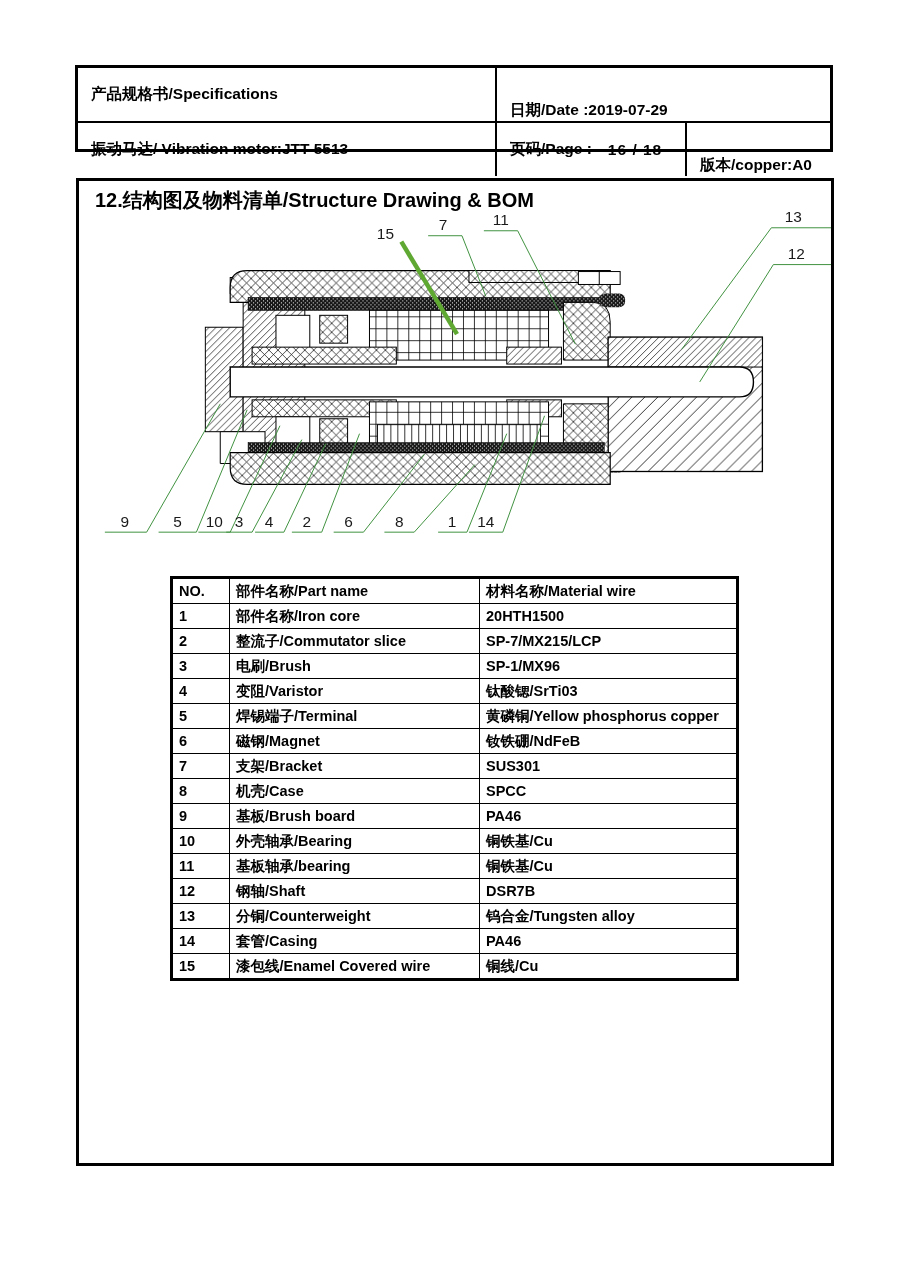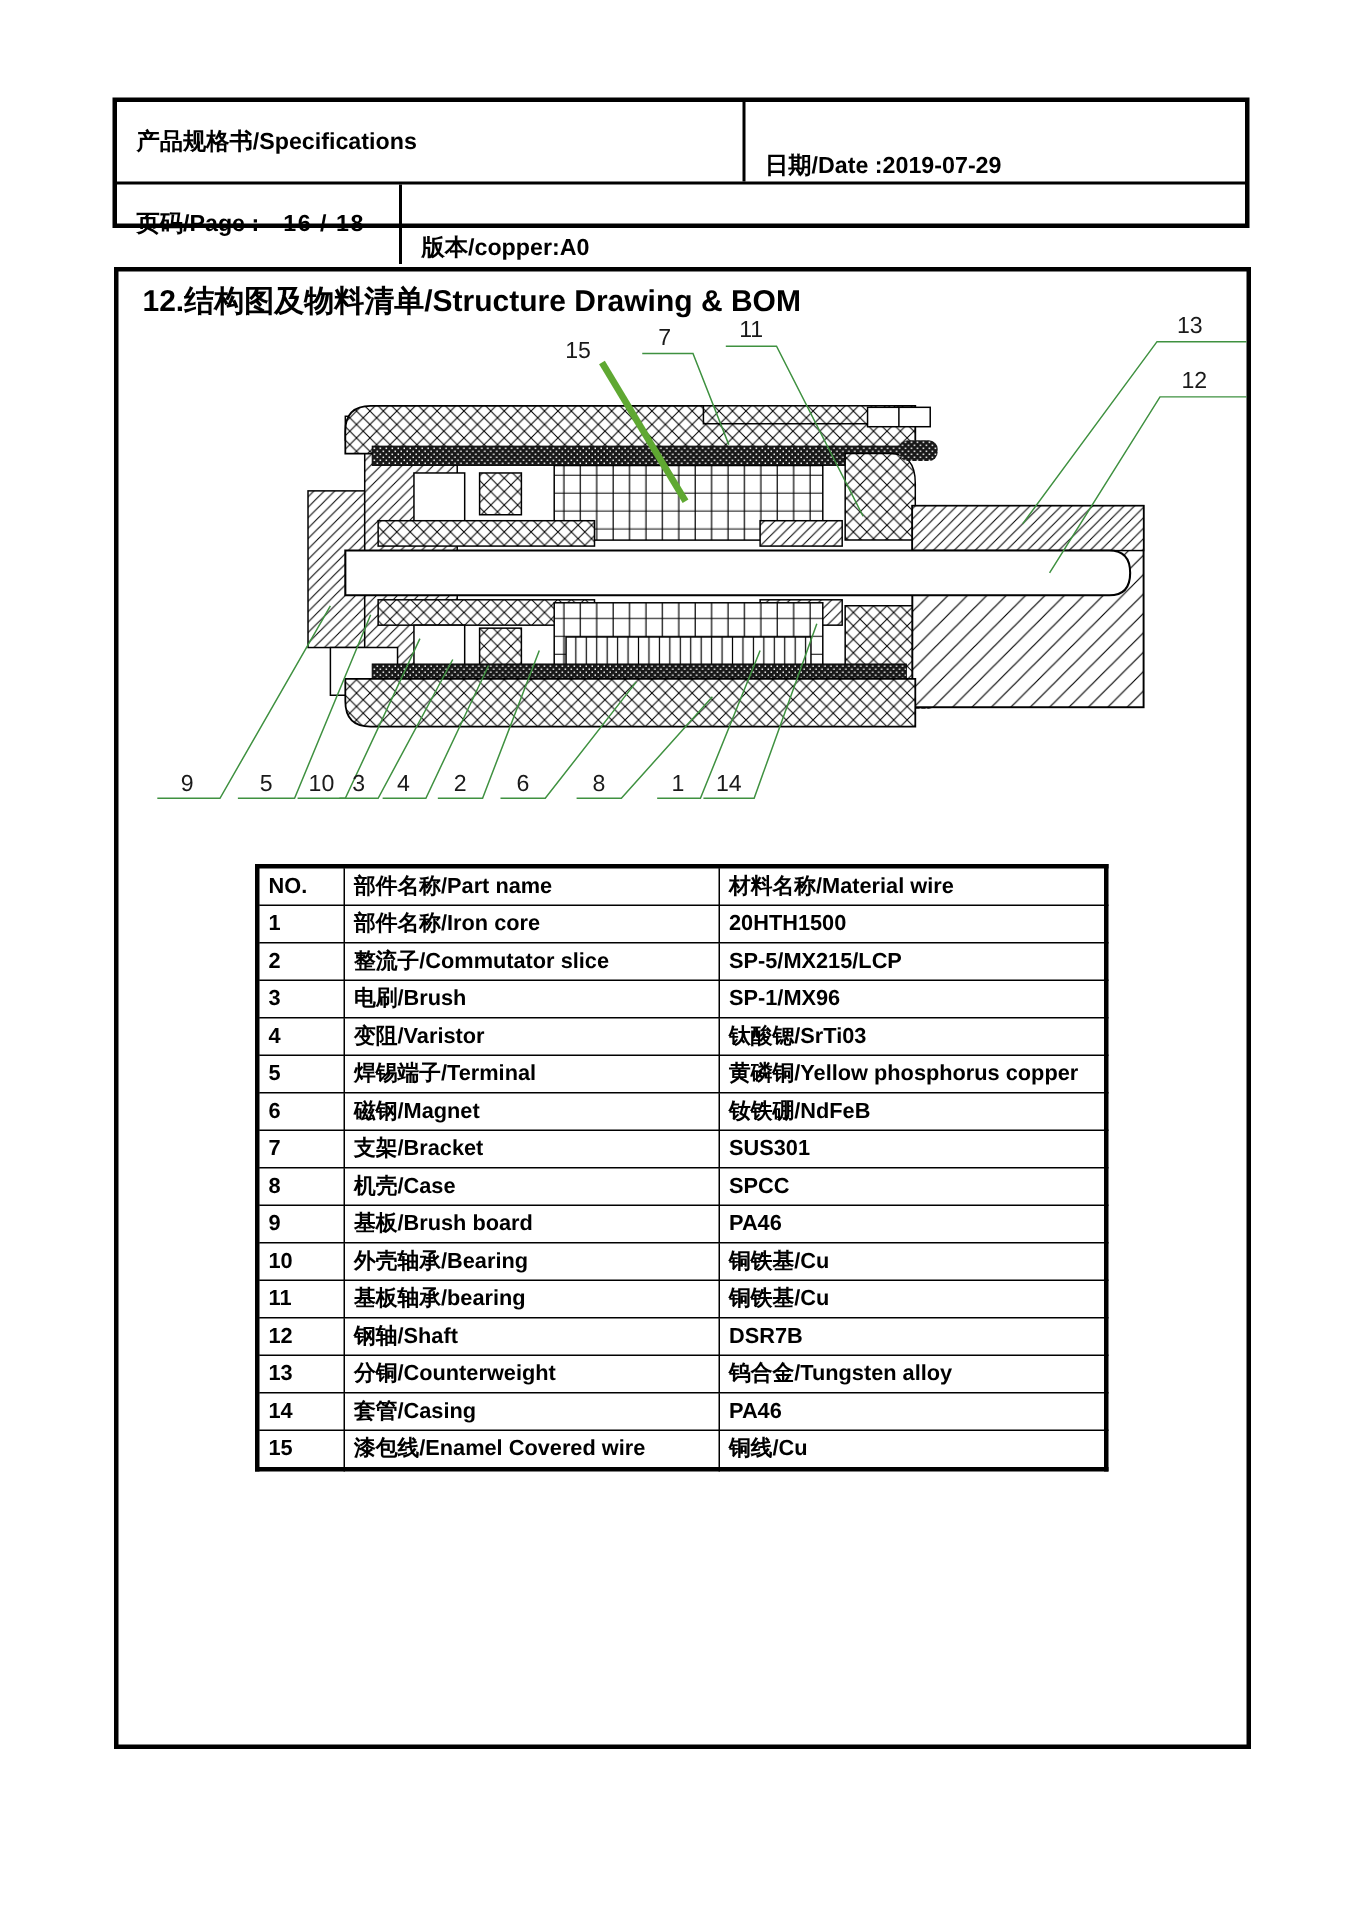--- a/index.html
+++ b/index.html
@@ -53,20 +53,21 @@
 </style>
 </head>
 <body>
 
 <div class="hdr">
   <div class="hdr-row">
     <div class="hdr-cell b-r w-spec">产品规格书/Specifications</div>
     <div class="hdr-cell grow">日期/Date :2019-07-29</div>
   </div>
   <div class="hdr-row">
+    <div class="hdr-cell b-r w-spec">振动马达/ Vibration motor:JTT-5513</div>
     <div class="hdr-cell b-r w-page">
       <span>页码/Page :</span>
       <span class="page-val">16 / 18</span>
     </div>
     <div class="hdr-cell grow">版本/copper:A0</div>
   </div>
 </div>
 
 <div class="content-box">
 
@@ -197,21 +198,21 @@
     </thead>
     <tbody>
         <tr>
           <td>1</td>
           <td>部件名称/Iron core</td>
           <td>20HTH1500</td>
         </tr>
         <tr>
           <td>2</td>
           <td>整流子/Commutator slice</td>
-          <td>SP-5/MX215/LCP</td>
+          <td>SP-7/MX215/LCP</td>
         </tr>
         <tr>
           <td>3</td>
           <td>电刷/Brush</td>
           <td>SP-1/MX96</td>
         </tr>
         <tr>
           <td>4</td>
           <td>变阻/Varistor</td>
           <td>钛酸锶/SrTi03</td>

